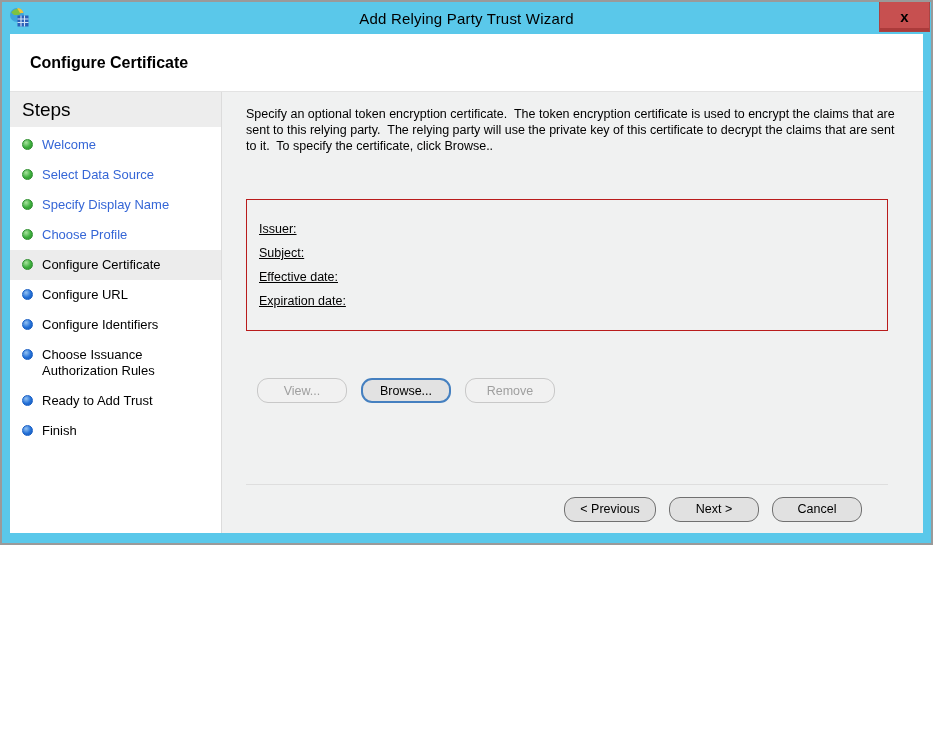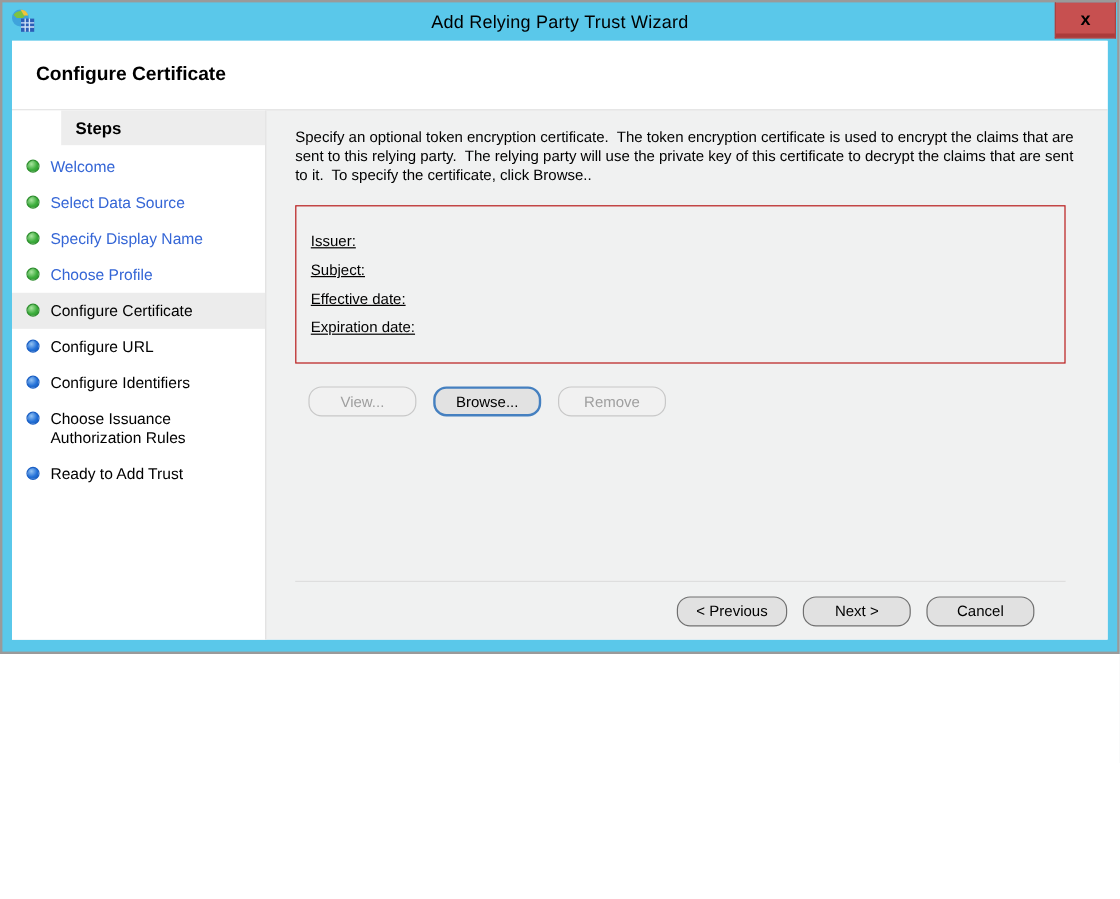--- a/index.html
+++ b/index.html
@@ -58,23 +58,22 @@
     border-top:1px solid #E3E3E3;
   }
   .sidebar {
     flex:0 0 212px;
     background:#ffffff;
     border-right:1px solid #DCDCDC;
     display:flex; flex-direction:column;
   }
   .steps-heading {
     background:#EDEDED;
-    font-weight:bold; font-size:14px; color:#000;
+    font-weight:normal; font-size:19px; color:#000;
     padding:7px 12px 6px 12px;
-    margin-left:41px;
   }
   .steps-list { list-style:none; margin-top:3px; }
   .step {
     display:flex; align-items:flex-start; gap:9px;
     padding:7px 8px 7px 12px;
     font-size:13px; line-height:16px;
   }
   .bullet {
     flex:0 0 11px; width:11px; height:11px;
     border-radius:50%; margin-top:2px;
@@ -86,21 +85,21 @@
   .step.pending .bullet {
     background:radial-gradient(circle at 35% 30%, #93C2F2, #2471D8 55%, #1557B0);
     border:1px solid #1A5FC4;
   }
   .step.done .step-label { color:#3566D6; cursor:pointer; }
   .step.current { background:#ECECEC; }
   .step.current .step-label, .step.pending .step-label { color:#000; }
   
   .main {
     flex:1; display:flex; flex-direction:column;
-    padding:14px 35px 0 24px; min-width:0;
+    padding:14px 35px 0 24px; min-width:0;gap:28px;
   }
   .description {
     font-size:12.5px; line-height:16px; color:#000;
     width:650px; white-space:pre-wrap;
     margin-bottom:17px;
   }
   .cert-box {
     border:1px solid #b91c1c;
     padding:17px 12px;
     text-decoration:underline;
@@ -198,20 +197,24 @@
     <span class="step-label">Configure Identifiers</span>
   </li>
             <li class="step pending">
     <span class="bullet"></span>
     <span class="step-label">Choose Issuance Authorization Rules</span>
   </li>
             <li class="step pending">
     <span class="bullet"></span>
     <span class="step-label">Ready to Add Trust</span>
   </li>
+            <li class="step pending">
+    <span class="bullet"></span>
+    <span class="step-label">Finish</span>
+  </li>
           </ul>
       </div>
 
       <div class="main">
 
         <div class="description">Specify an optional token encryption certificate.  The token encryption certificate is used to encrypt the claims that are sent to this relying party.  The relying party will use the private key of this certificate to decrypt the claims that are sent to it.  To specify the certificate, click Browse..</div>
 
         <div class="cert-box">
           <div class="cert-row">
             <span>Issuer:</span>

